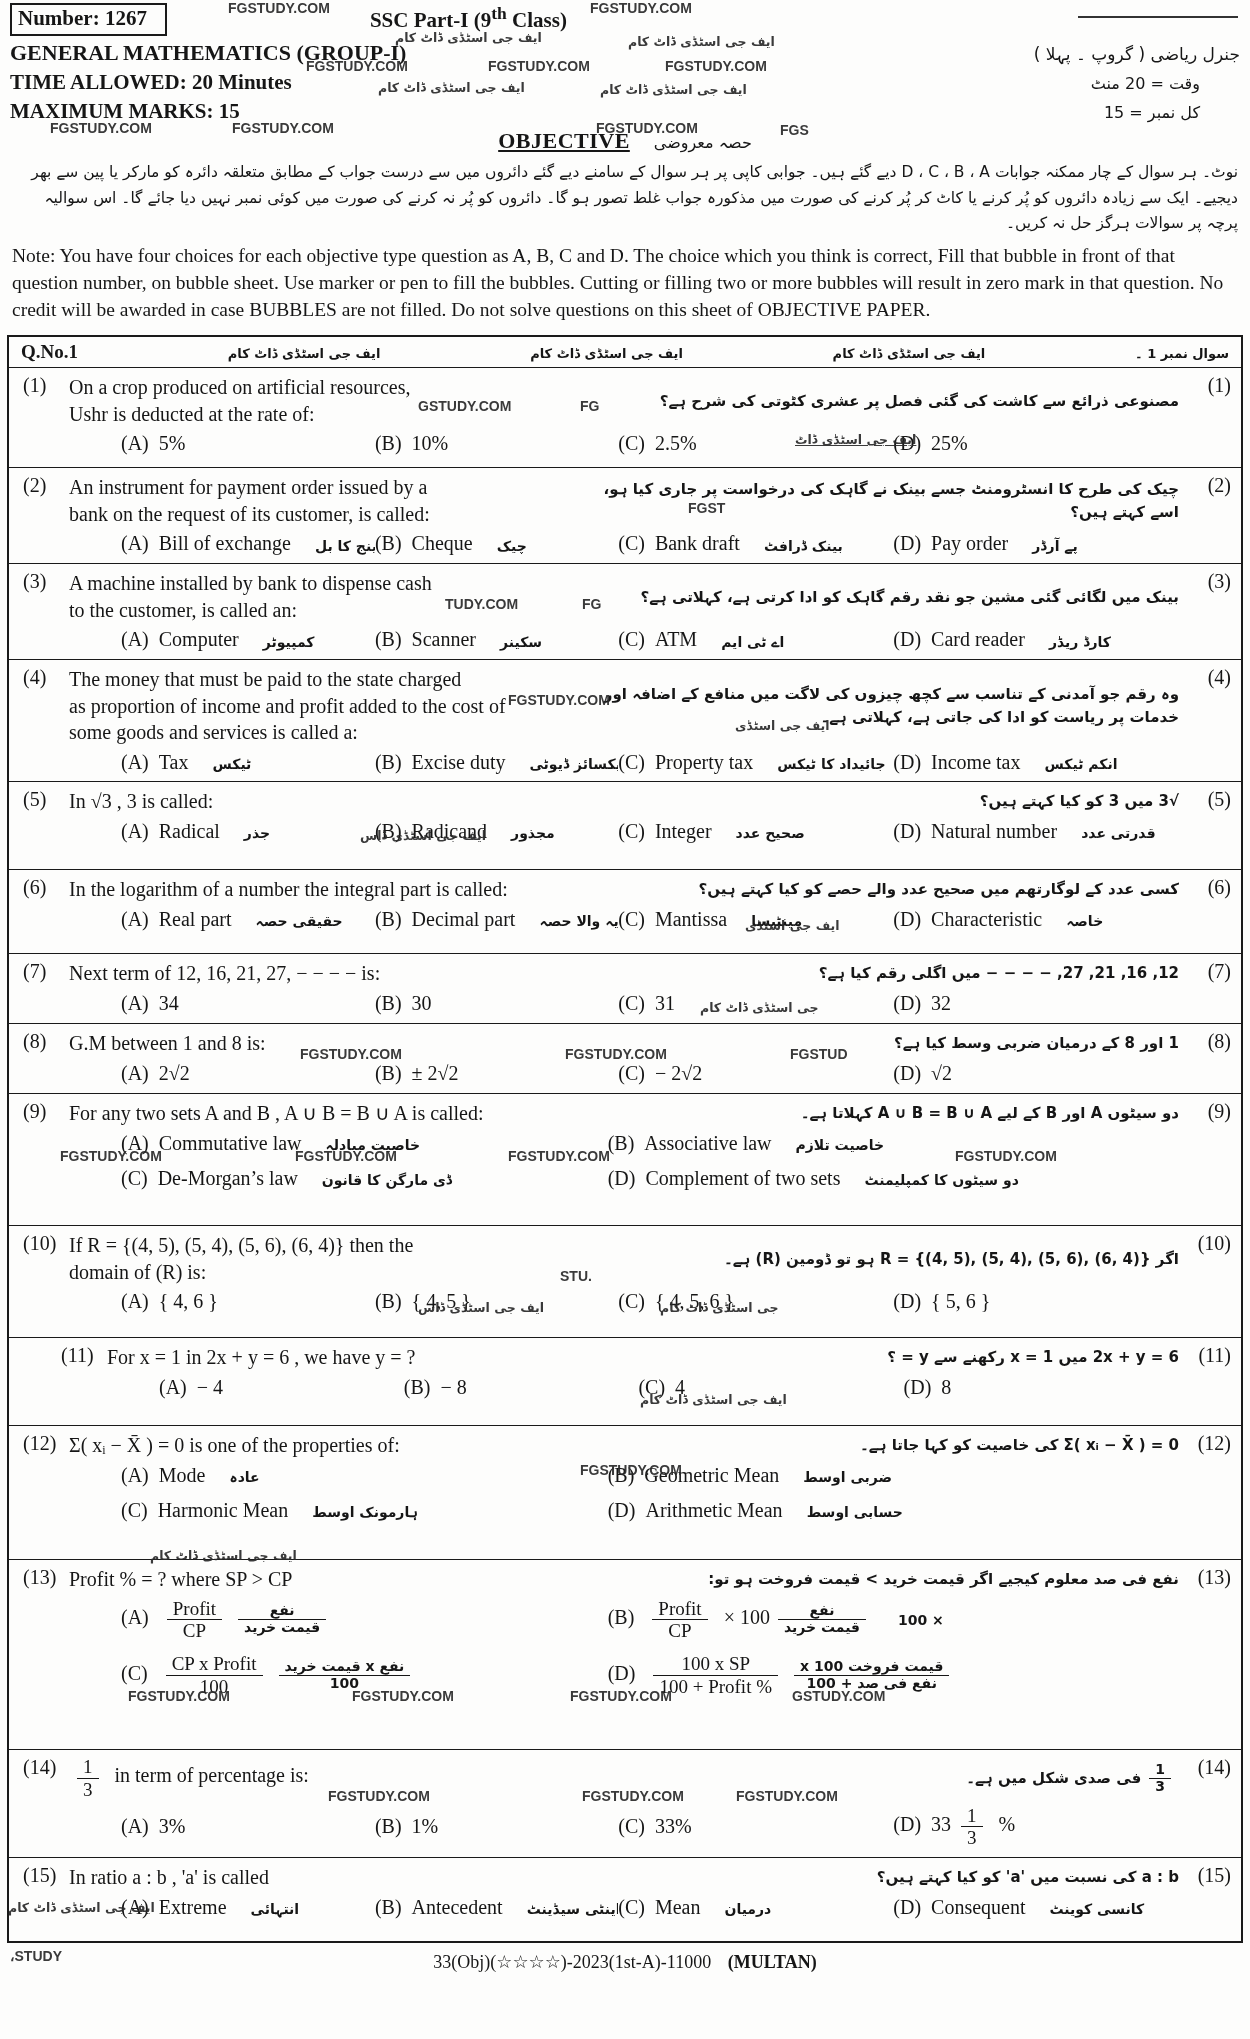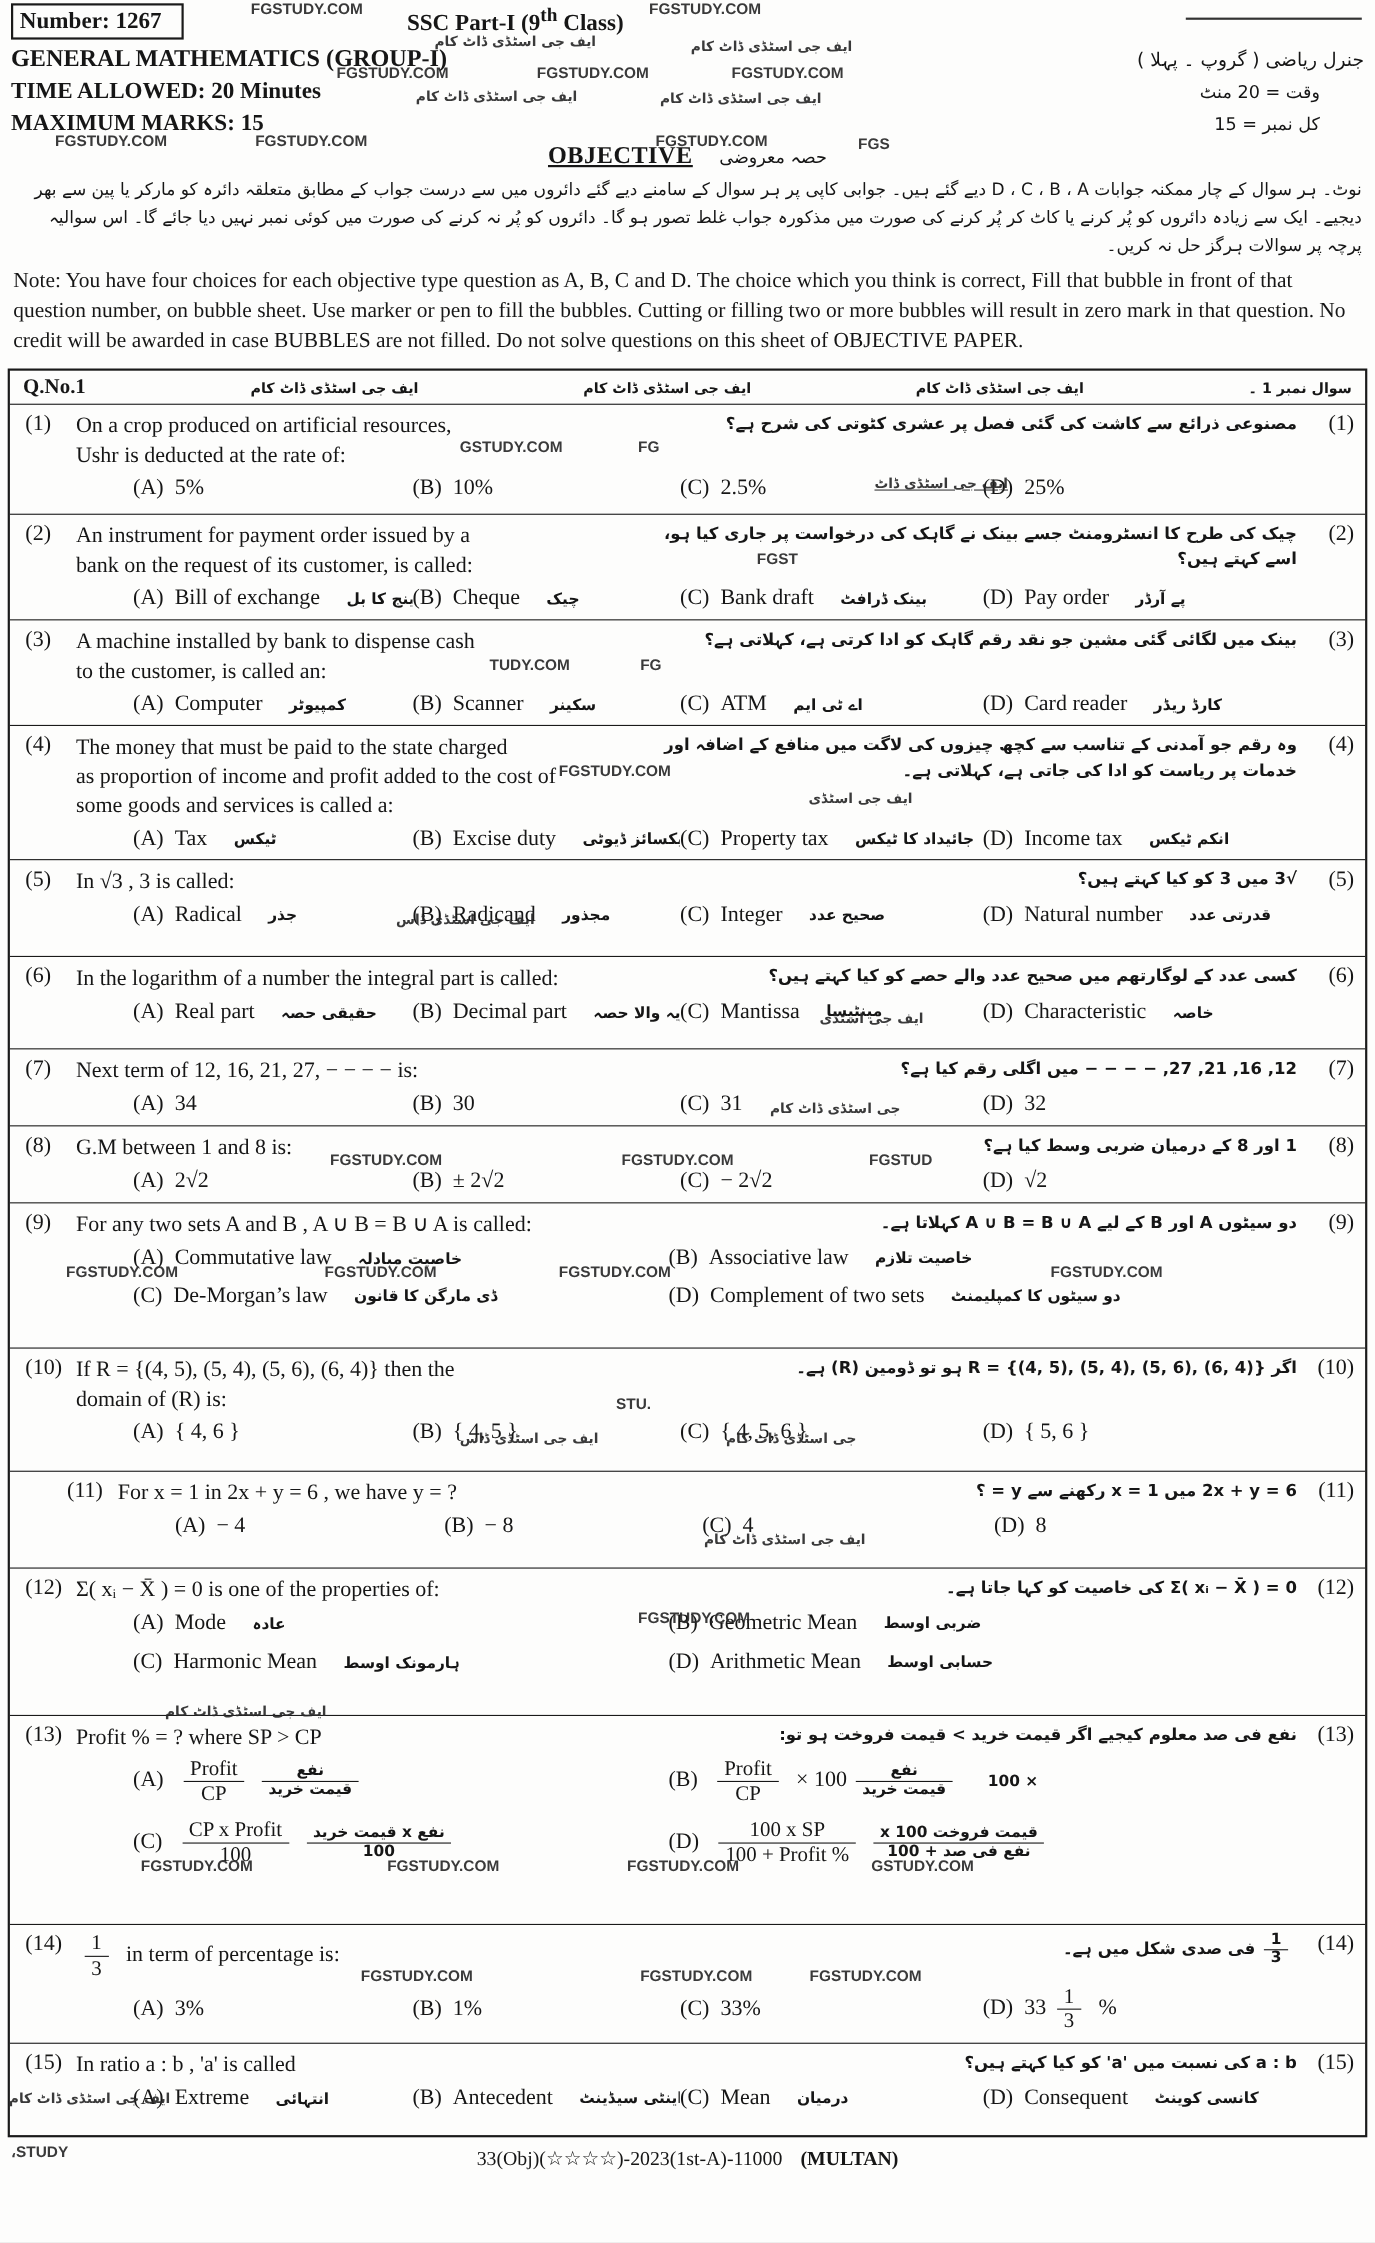--- a/index.html
+++ b/index.html
@@ -32,21 +32,21 @@
   
   .qtable{margin:4px 7px 0;border:2px solid #1a1a1a;}
   .qtable>div+div{border-top:1.5px solid #1a1a1a;}
   .qhead{display:flex;justify-content:space-between;align-items:baseline;padding:4px 12px;font-size:19px;}
   .qhead .qno{font-weight:bold;}
   .qhead .hur{font-size:13px;font-weight:600;font-family:"DejaVu Sans",sans-serif;}
   .q{display:flex;padding:6px 2px;}
   .qn-l{width:58px;font-size:20px;padding-left:12px;flex:none;}
   .qn-r{width:60px;font-size:20px;direction:rtl;text-align:right;padding-right:8px;flex:none;}
   .qc{flex:1;min-width:0;}
-  .stems{display:flex;gap:8px;}
+  .stems{display:flex;gap:8px;align-items:center;}
   .en-stem{width:46%;font-size:20px;line-height:1.32;flex:none;}
   .ur-stem{flex:1;direction:rtl;text-align:right;font-family:"DejaVu Sans",sans-serif;
            font-size:15px;font-weight:600;line-height:1.5;padding-left:6px;}
   .opts{margin-top:5px;font-size:20px;}
   .opts.row{display:grid;grid-template-columns:24% 23% 26% 27%;padding-left:52px;align-items:center;}
   .opts.grid{display:grid;grid-template-columns:46% 54%;row-gap:12px;padding-left:52px;align-items:center;}
   .opt{white-space:nowrap;overflow:hidden;}
   .ol{margin-right:10px;}
   .our{font-family:"DejaVu Sans",sans-serif;font-size:14px;font-weight:600;margin-left:24px;
        direction:rtl;unicode-bidi:isolate;display:inline-block;vertical-align:middle;}

